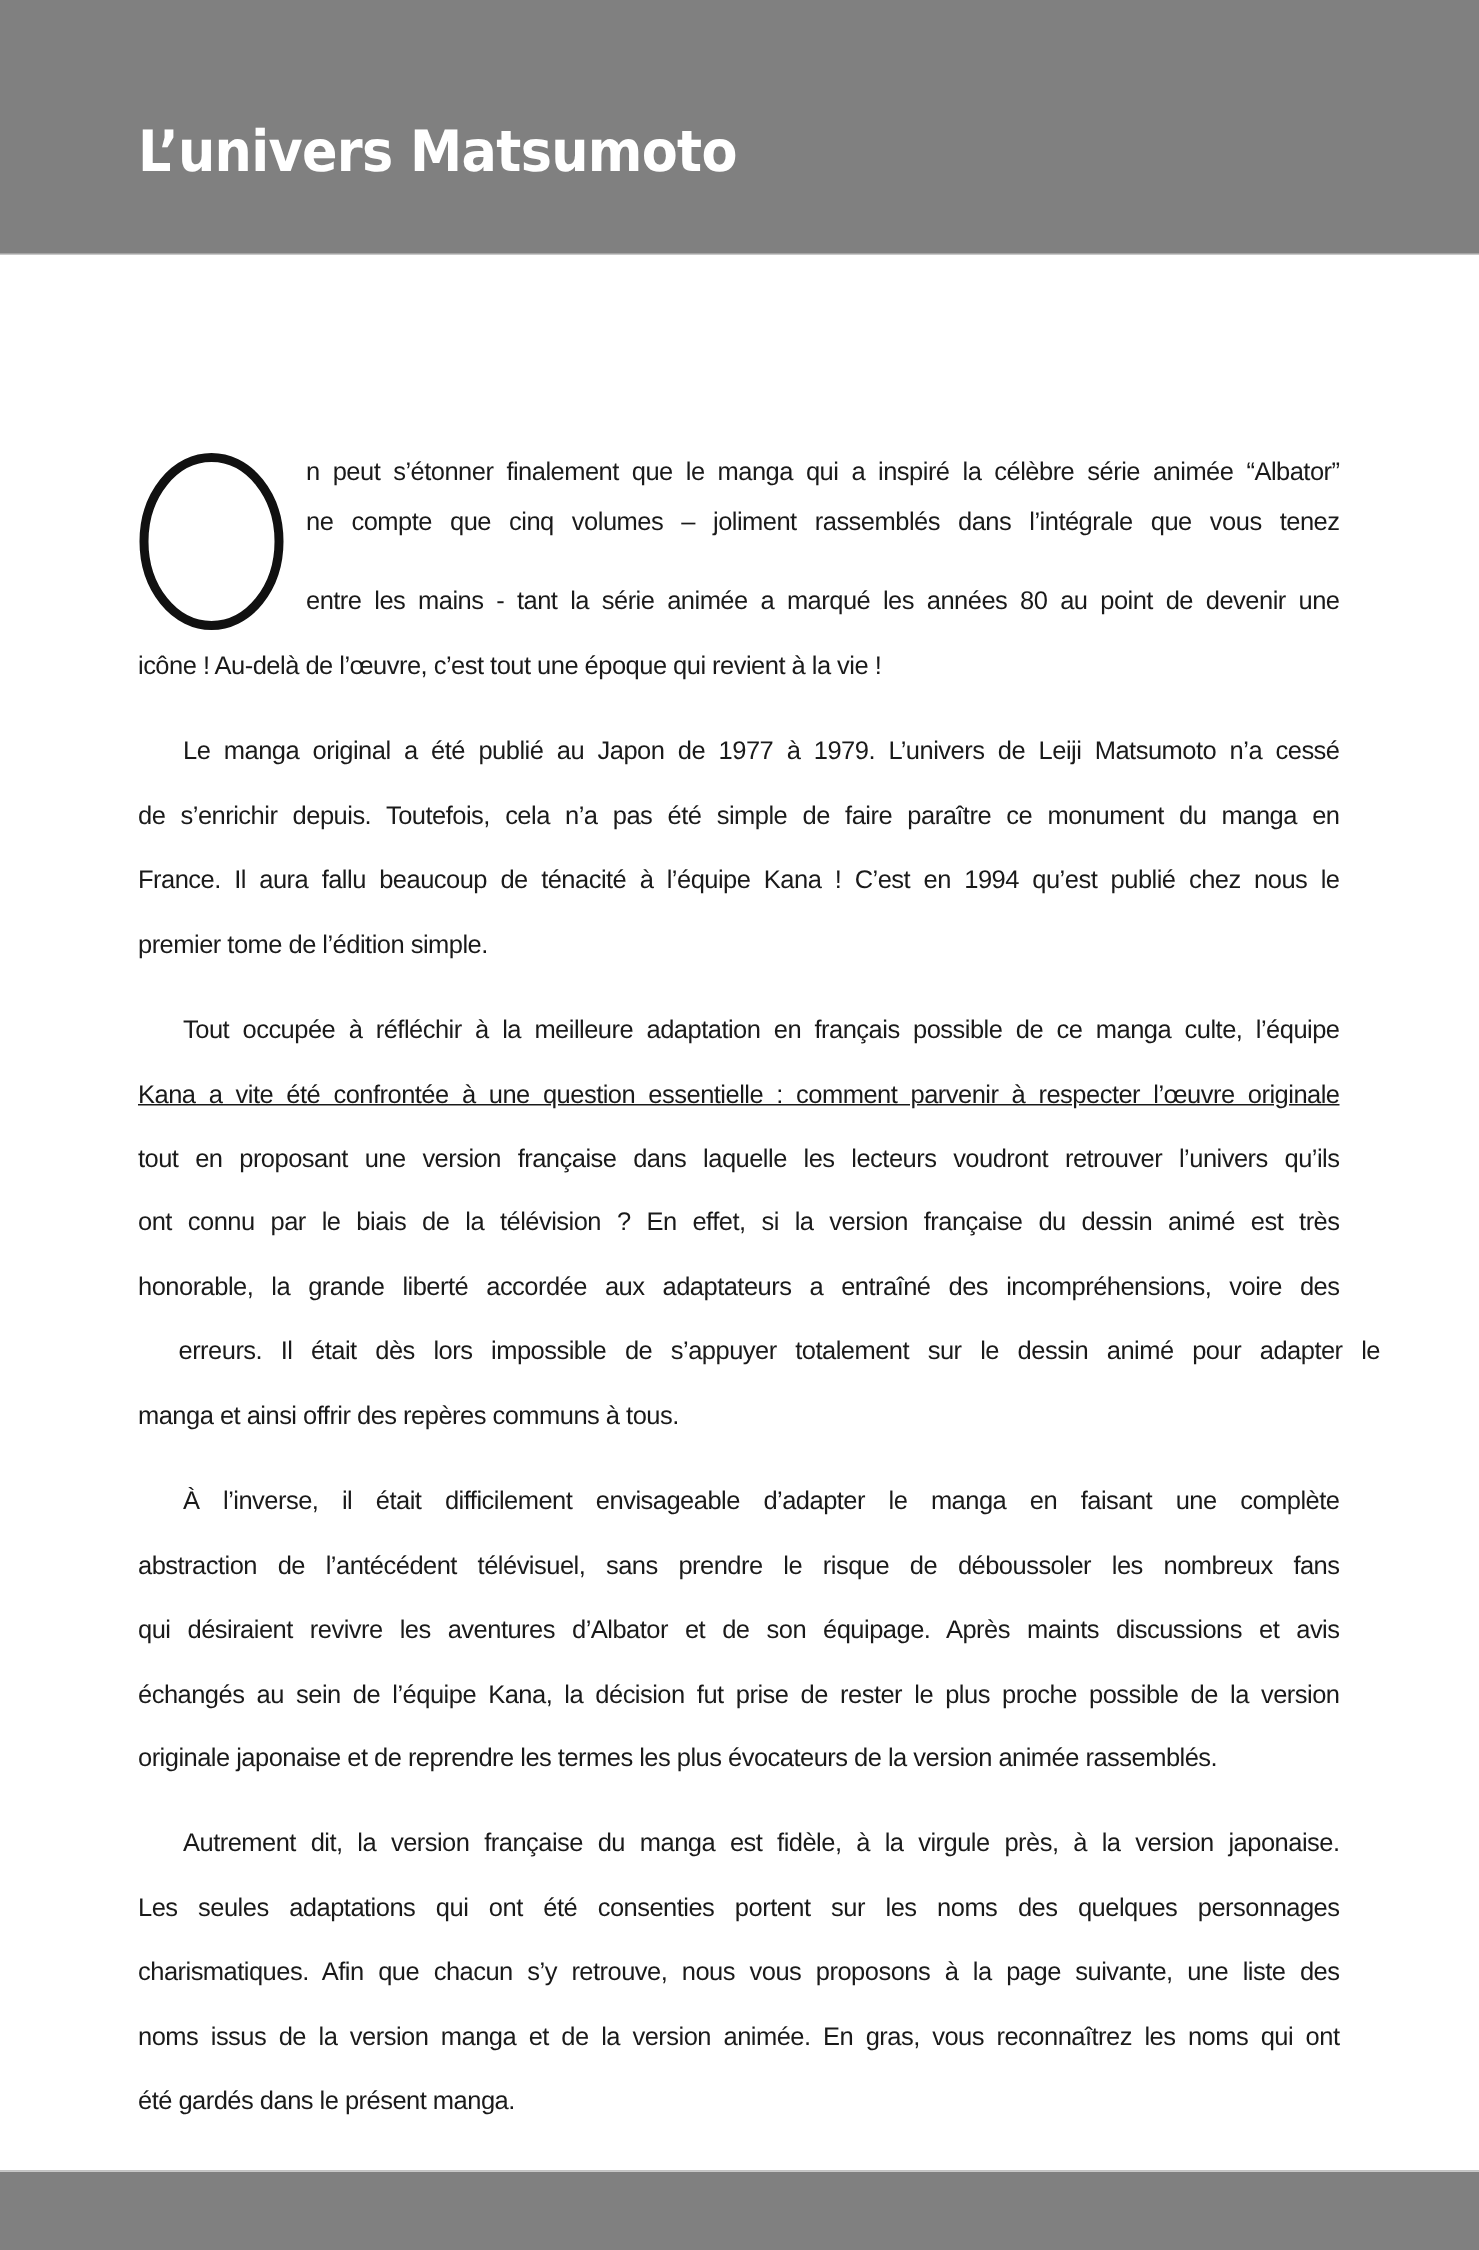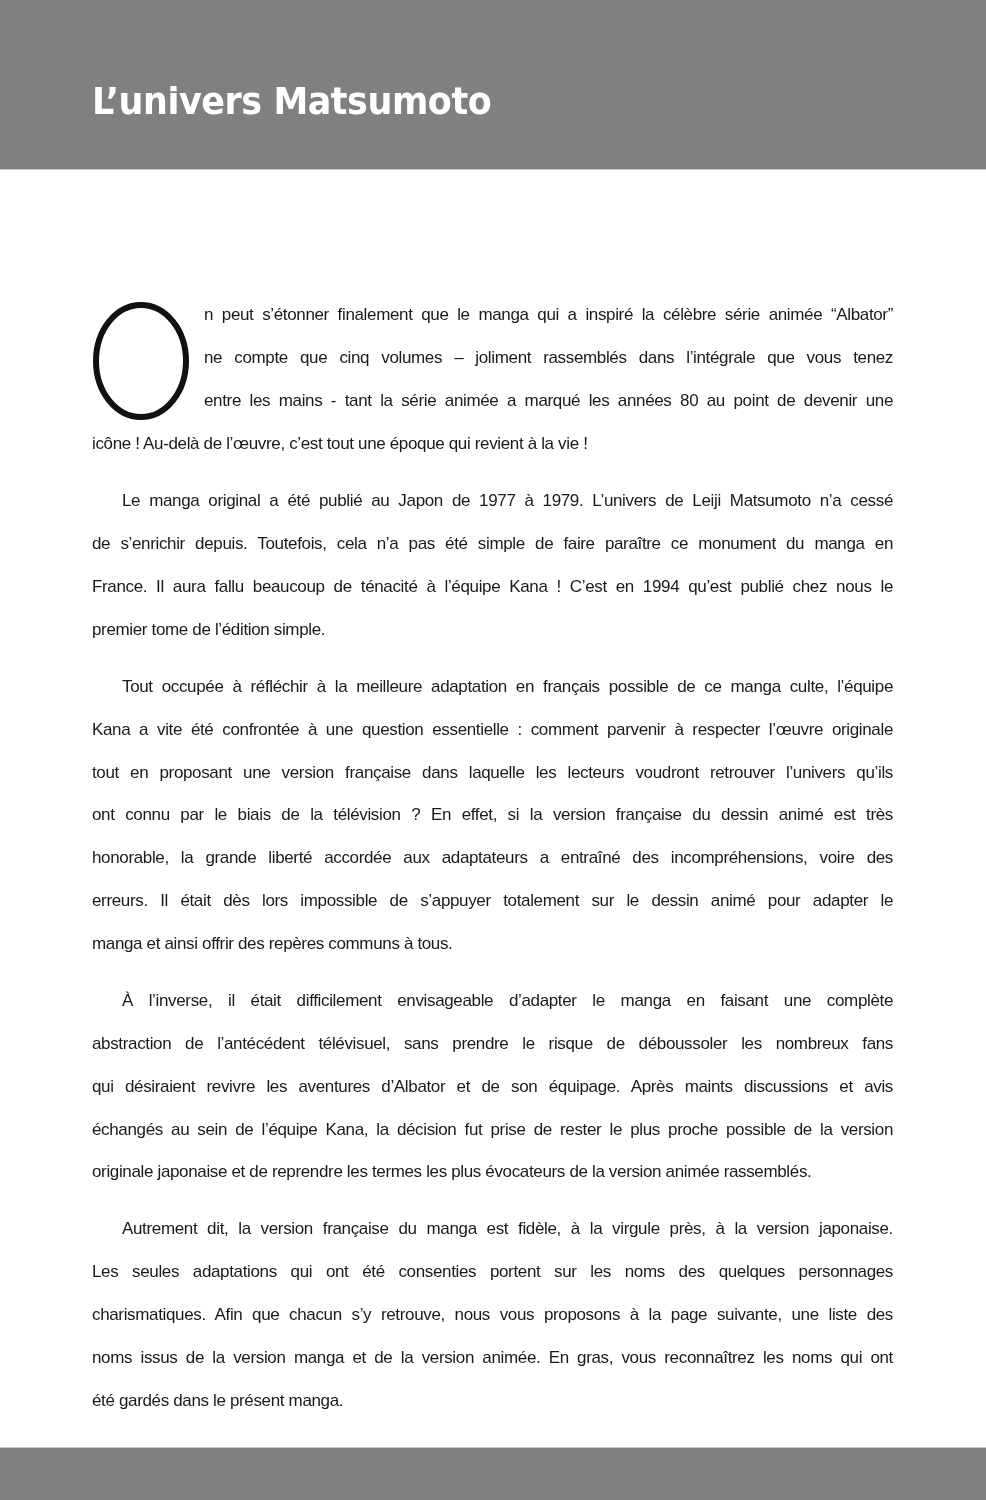--- a/index.html
+++ b/index.html
@@ -28,39 +28,39 @@
   <h1 class="title">L’univers Matsumoto</h1>
 </div>
 <div class="header-stripe"></div>
 
 <svg class="dropcap" viewBox="0 0 98 120">
   <ellipse cx="49" cy="60" rx="45" ry="56" fill="none" stroke="#111" stroke-width="6"></ellipse>
 </svg>
 
 <div>
   <div class="line drop" style="top: 303px; white-space: nowrap;">n peut s’étonner finalement que le manga qui a inspiré la célèbre série animée “Albator”</div>
-  <div class="line drop" style="top: 346px; white-space: nowrap;">ne compte que cinq volumes – joliment rassemblés dans l’intégrale que vous tenez</div>
+  <div class="line drop" style="top: 336px; white-space: nowrap;">ne compte que cinq volumes – joliment rassemblés dans l’intégrale que vous tenez</div>
   <div class="line drop" style="top: 389px; white-space: nowrap;">entre les mains - tant la série animée a marqué les années 80 au point de devenir une</div>
   <div class="line last" style="top: 432px; white-space: nowrap;">icône ! Au-delà de l’œuvre, c’est tout une époque qui revient à la vie !</div>
 </div>
 
 <div>
   <div class="line indent" style="top: 489px; white-space: nowrap;">Le manga original a été publié au Japon de 1977 à 1979. L’univers de Leiji Matsumoto n’a cessé</div>
   <div class="line" style="top: 532px; white-space: nowrap;">de s’enrichir depuis. Toutefois, cela n’a pas été simple de faire paraître ce monument du manga en</div>
   <div class="line" style="top: 575px; white-space: nowrap;">France. Il aura fallu beaucoup de ténacité à l’équipe Kana ! C’est en 1994 qu’est publié chez nous le</div>
   <div class="line last" style="top: 618px; white-space: nowrap;">premier tome de l’édition simple.</div>
 </div>
 
 <div>
   <div class="line indent" style="top: 675px; white-space: nowrap;">Tout occupée à réfléchir à la meilleure adaptation en français possible de ce manga culte, l’équipe</div>
-  <div class="line" style="top: 718px; white-space: nowrap;">Kana a vite été confrontée à une question essentielle : comment parvenir à respecter l’œuvre originale</div>
+  <div class="line" style="top: 718px; white-space: nowrap; text-decoration: underline;">Kana a vite été confrontée à une question essentielle : comment parvenir à respecter l’œuvre originale</div>
   <div class="line" style="top: 761px; white-space: nowrap;">tout en proposant une version française dans laquelle les lecteurs voudront retrouver l’univers qu’ils</div>
   <div class="line" style="top: 803px; white-space: nowrap;">ont connu par le biais de la télévision ? En effet, si la version française du dessin animé est très</div>
   <div class="line" style="top: 846px; white-space: nowrap;">honorable, la grande liberté accordée aux adaptateurs a entraîné des incompréhensions, voire des</div>
-  <div class="line" style="top: 889px; white-space: nowrap;">erreurs. Il était dès lors impossible de s’appuyer totalement sur le dessin animé pour adapter le</div>
+  <div class="line" style="top: 889px; white-space: nowrap; margin-left: 27px;">erreurs. Il était dès lors impossible de s’appuyer totalement sur le dessin animé pour adapter le</div>
   <div class="line last" style="top: 932px; white-space: nowrap;">manga et ainsi offrir des repères communs à tous.</div>
 </div>
 
 <div>
   <div class="line indent" style="top: 989px; white-space: nowrap;">À l’inverse, il était difficilement envisageable d’adapter le manga en faisant une complète</div>
   <div class="line" style="top: 1032px; white-space: nowrap;">abstraction de l’antécédent télévisuel, sans prendre le risque de déboussoler les nombreux fans</div>
   <div class="line" style="top: 1075px; white-space: nowrap;">qui désiraient revivre les aventures d’Albator et de son équipage. Après maints discussions et avis</div>
   <div class="line" style="top: 1118px; white-space: nowrap;">échangés au sein de l’équipe Kana, la décision fut prise de rester le plus proche possible de la version</div>
   <div class="line last" style="top: 1160px; white-space: nowrap;">originale japonaise et de reprendre les termes les plus évocateurs de la version animée rassemblés.</div>
 </div>

